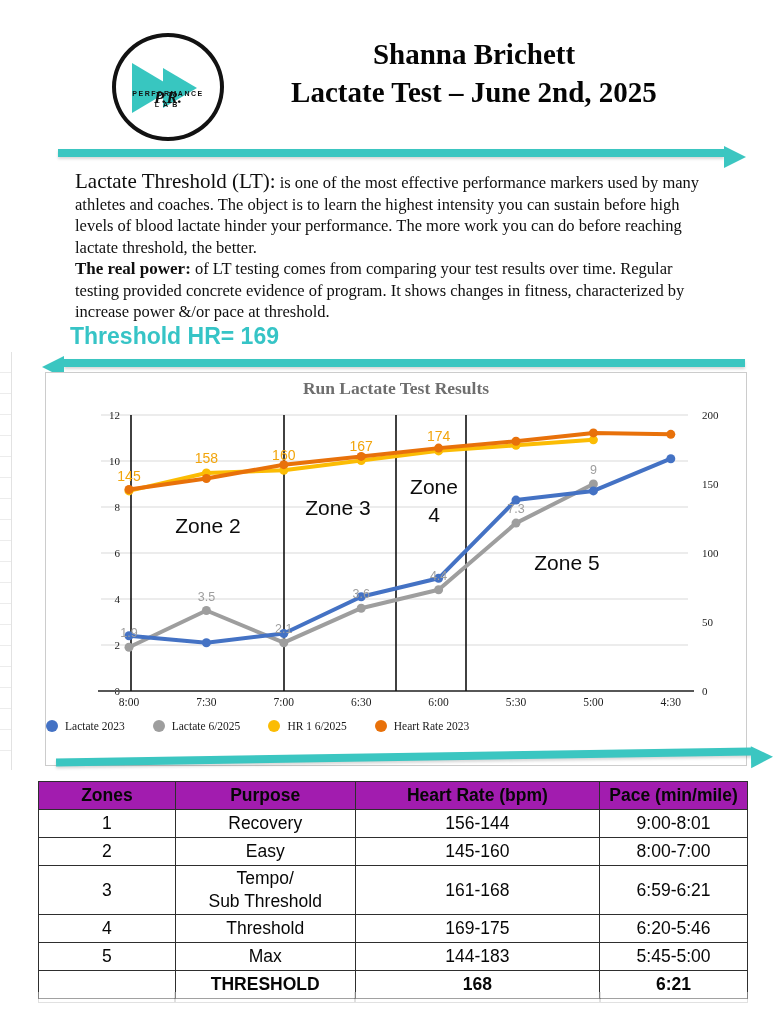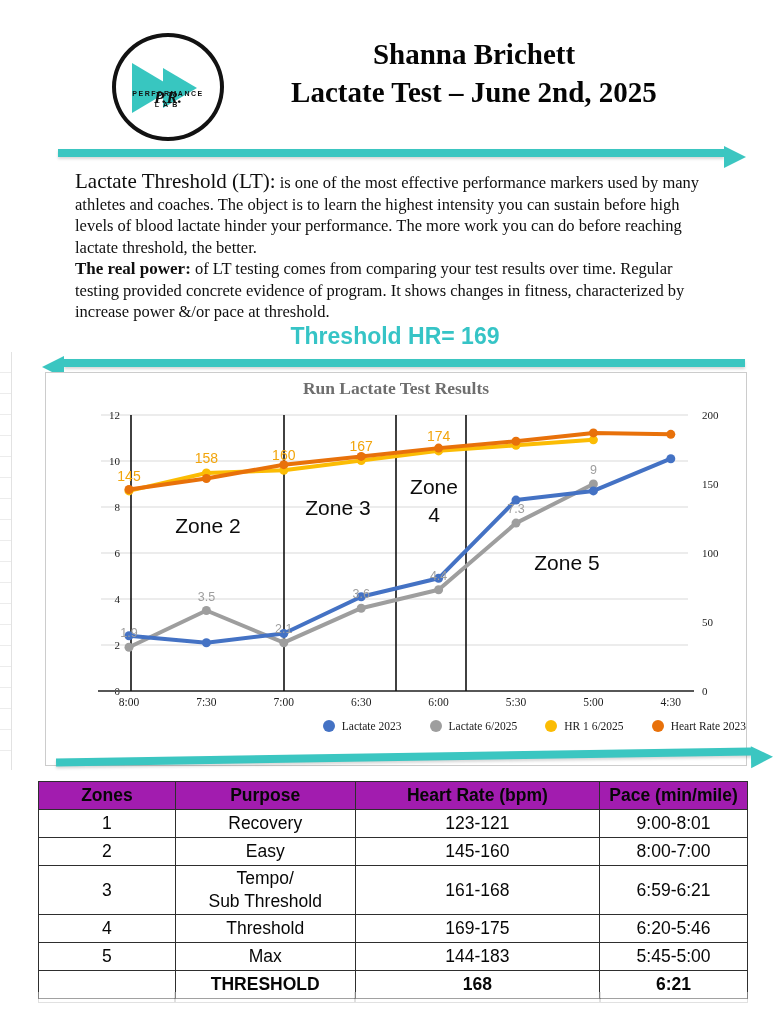--- a/index.html
+++ b/index.html
@@ -35,33 +35,33 @@
   .d3{left:56px;top:753px;width:696px;transform:rotate(-0.9deg);}
   .d3-ah{left:751px;top:746px;transform:rotate(-0.9deg);}
 
   
   .intro{position:absolute;left:75px;top:171px;width:634px;font-size:16.5px;line-height:21.5px;color:#0e0e0e;}
   .lead1{font-weight:normal;font-size:21px;}
   .p2{margin-top:0;}
   .lead2{font-weight:bold;font-size:17px;}
 
   
-  .thresh{position:absolute;left:70px;top:323px;width:650px;display:flex;justify-content:center;
+  .thresh{position:absolute;left:70px;top:323px;width:650px;display:flex;justify-content:flex-start;
           font-family:"Liberation Sans",sans-serif;font-weight:bold;font-size:23px;color:#36c4c6;}
 
   
   .edge{position:absolute;left:0;top:352px;width:11px;height:418px;border-right:1px solid #e2e2e2;
         background:repeating-linear-gradient(to bottom,#fff 0,#fff 20px,#ececec 20px,#ececec 21px);}
 
   
   .chart{position:absolute;left:45px;top:372px;width:700px;height:392px;background:#fff;border:1px solid #cccccc;}
   .chart-title{position:absolute;top:5px;left:0;width:100%;text-align:center;
                font-weight:bold;font-size:17.5px;color:#6e6e6e;}
   .chart svg{position:absolute;left:0;top:0;}
-  .legend{position:absolute;left:0;top:347px;width:100%;display:flex;justify-content:flex-end;
+  .legend{position:absolute;left:0;top:347px;width:100%;display:flex;justify-content:flex-start;
           gap:28px;align-items:center;font-size:11.5px;color:#1a1a1a;}
   .legend-item{display:flex;align-items:center;}
   .legend .dot{width:12px;height:12px;border-radius:50%;display:inline-block;margin-right:7px;}
 
   
   .ztable{position:absolute;left:38px;top:781px;width:710px;border-collapse:collapse;
           font-family:"Liberation Sans",sans-serif;font-size:17.5px;color:#070707;text-align:center;}
   .ztable th,.ztable td{border:1.6px solid #2e2e2e;padding:1px 4px;height:25px;white-space:pre-line;line-height:23px;}
   .ztable th{background:#a21caf;font-weight:bold;}
   .ztable tr.bold td{font-weight:bold;}
@@ -224,21 +224,21 @@
           <th>Zones</th>
           <th>Purpose</th>
           <th>Heart Rate (bpm)</th>
           <th>Pace (min/mile)</th>
         </tr>
       </thead>
     <tbody id="table-body">
         <tr>
           <td>1</td>
           <td>Recovery</td>
-          <td>123-121</td>
+          <td>156-144</td>
           <td>9:00-8:01</td>
         </tr>
         <tr>
           <td>2</td>
           <td>Easy</td>
           <td>145-160</td>
           <td>8:00-7:00</td>
         </tr>
         <tr>
           <td>3</td>

